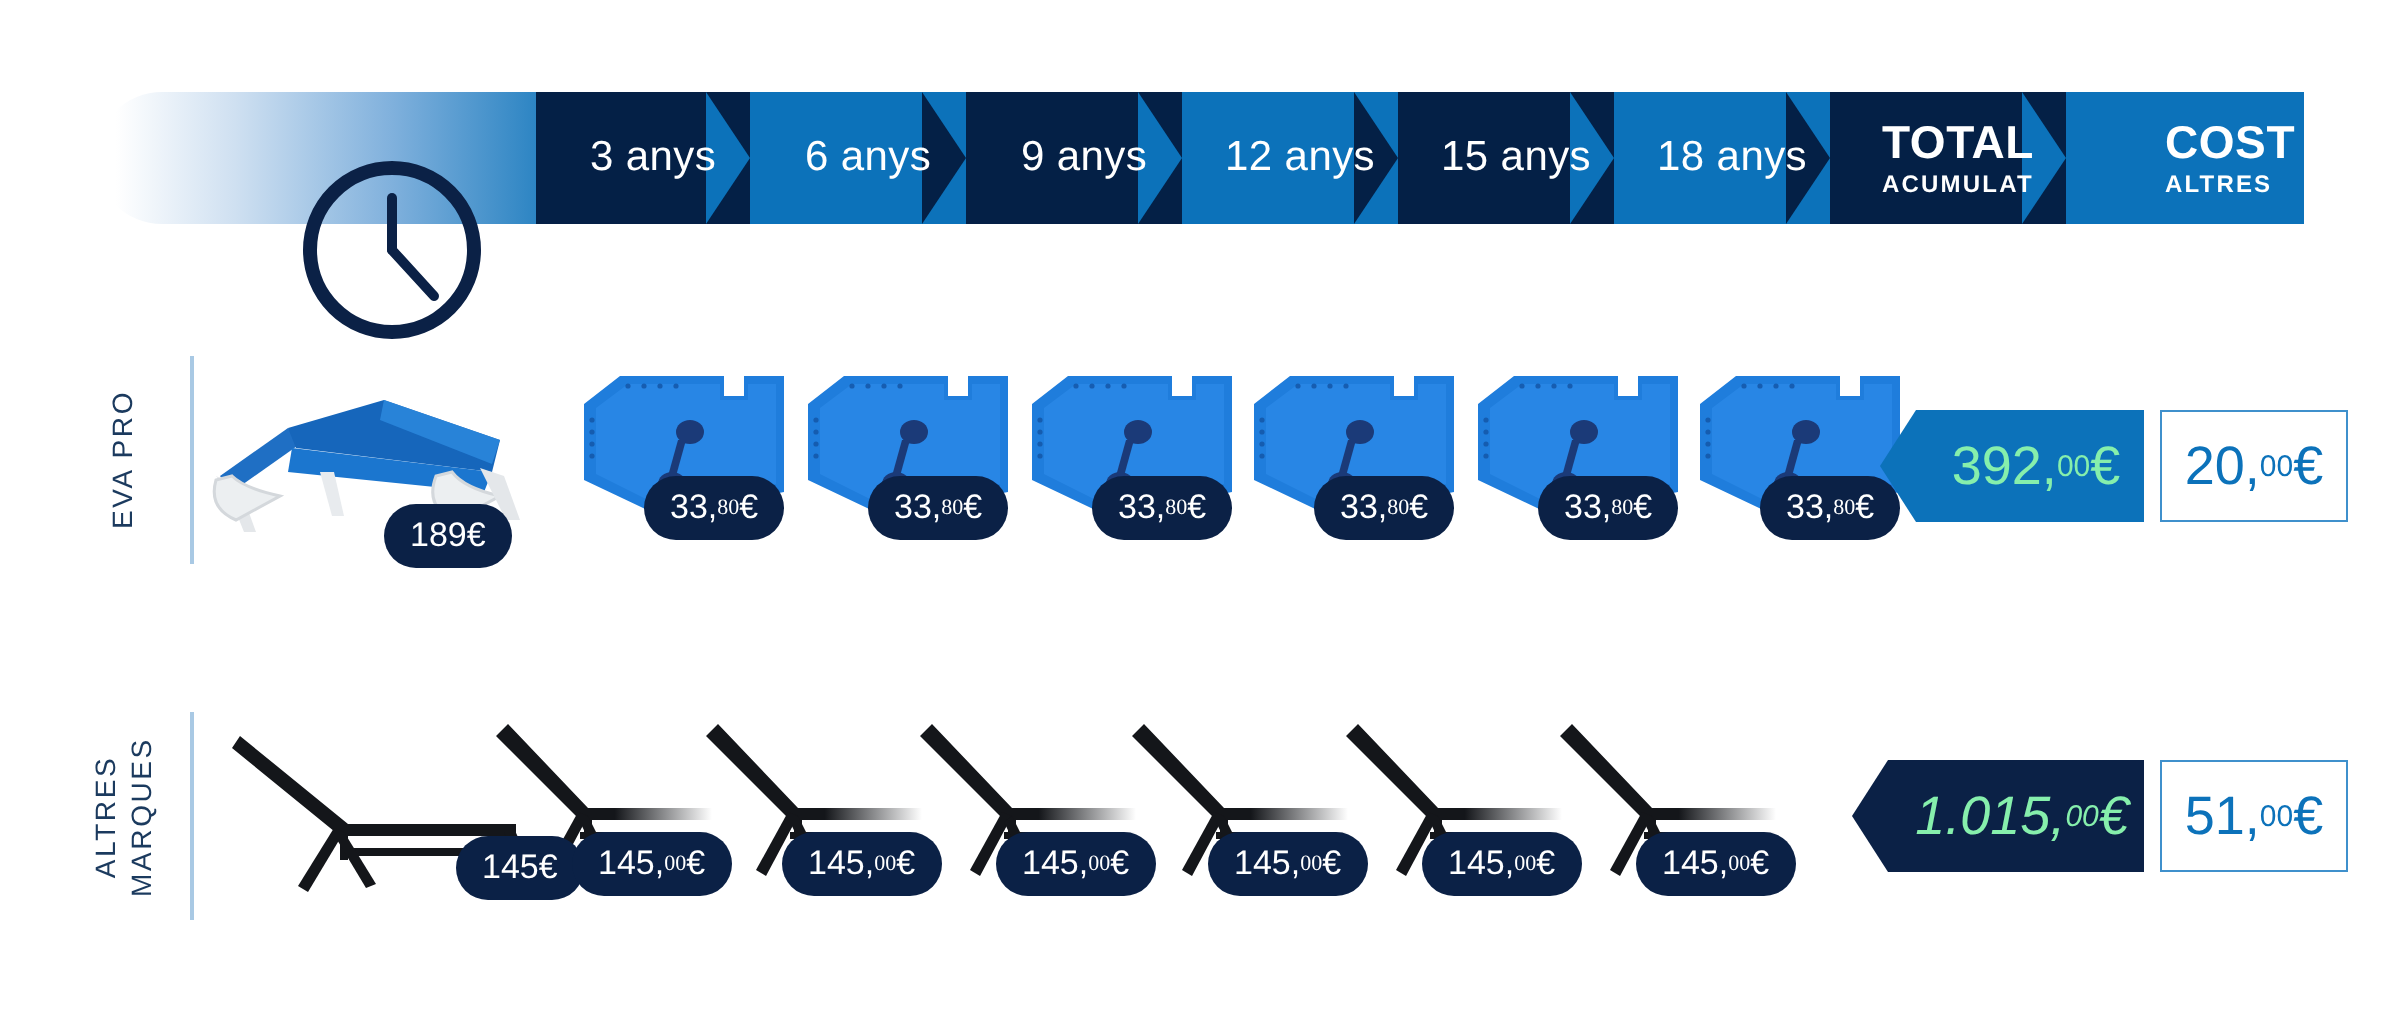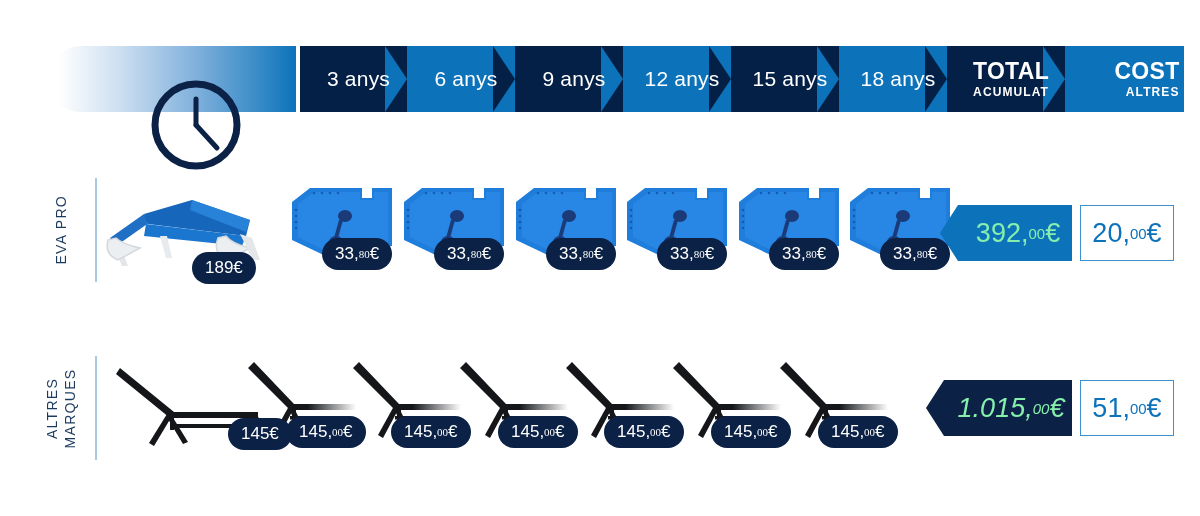--- a/index.html
+++ b/index.html
@@ -14,21 +14,21 @@
   
   #timeline-bar{
     position:absolute;left:48px;top:46px;width:1120px;height:66px;
   }
   .tl-gradient{
     position:absolute;left:0;top:0;width:248px;height:66px;
     background:linear-gradient(to right,#ffffff 0%,#ffffff 4%,#cfe0f1 28%,#7fb0dc 60%,#2f86c4 88%,#0c72ba 100%);
     border-top-left-radius:33px;border-bottom-left-radius:33px;
   }
   .tl-segments{
-    position:absolute;left:252px;top:0;height:66px;width:884px;
+    position:absolute;left:220px;top:0;height:66px;width:884px;
     display:flex;
   }
   .seg{
     position:relative;height:66px;
     display:flex;align-items:center;justify-content:center;
     color:#ffffff;
     box-sizing:border-box;
   }
   .seg .seg-label{
     position:relative;z-index:3;
@@ -43,21 +43,21 @@
     width:22px;height:66px;
     background:inherit;
     clip-path:polygon(0 0,0 100%,100% 50%);
     transform:translateX(-22px);
   }
   .seg-first::before{display:none;}
   .seg-totacc{background:#042046;}
   .seg-costan{background:#0c72ba;border-top-right-radius:0;border-bottom-right-radius:0;padding-left:35px;}
   .seg-stack{
     position:relative;z-index:3;display:flex;flex-direction:column;
-    align-items:flex-end;justify-content:center;line-height:1.02;padding-left:10px;
+    align-items:flex-start;justify-content:center;line-height:1.02;padding-left:10px;
   }
   .seg-stack .big{font-size:23px;font-weight:bold;letter-spacing:.3px;}
   .seg-stack .small{font-size:12px;font-weight:bold;letter-spacing:1.1px;margin-top:2px;}
 
   
   #clock-icon{
     position:absolute;left:100px;top:31px;width:96px;height:96px;
   }
 
   

